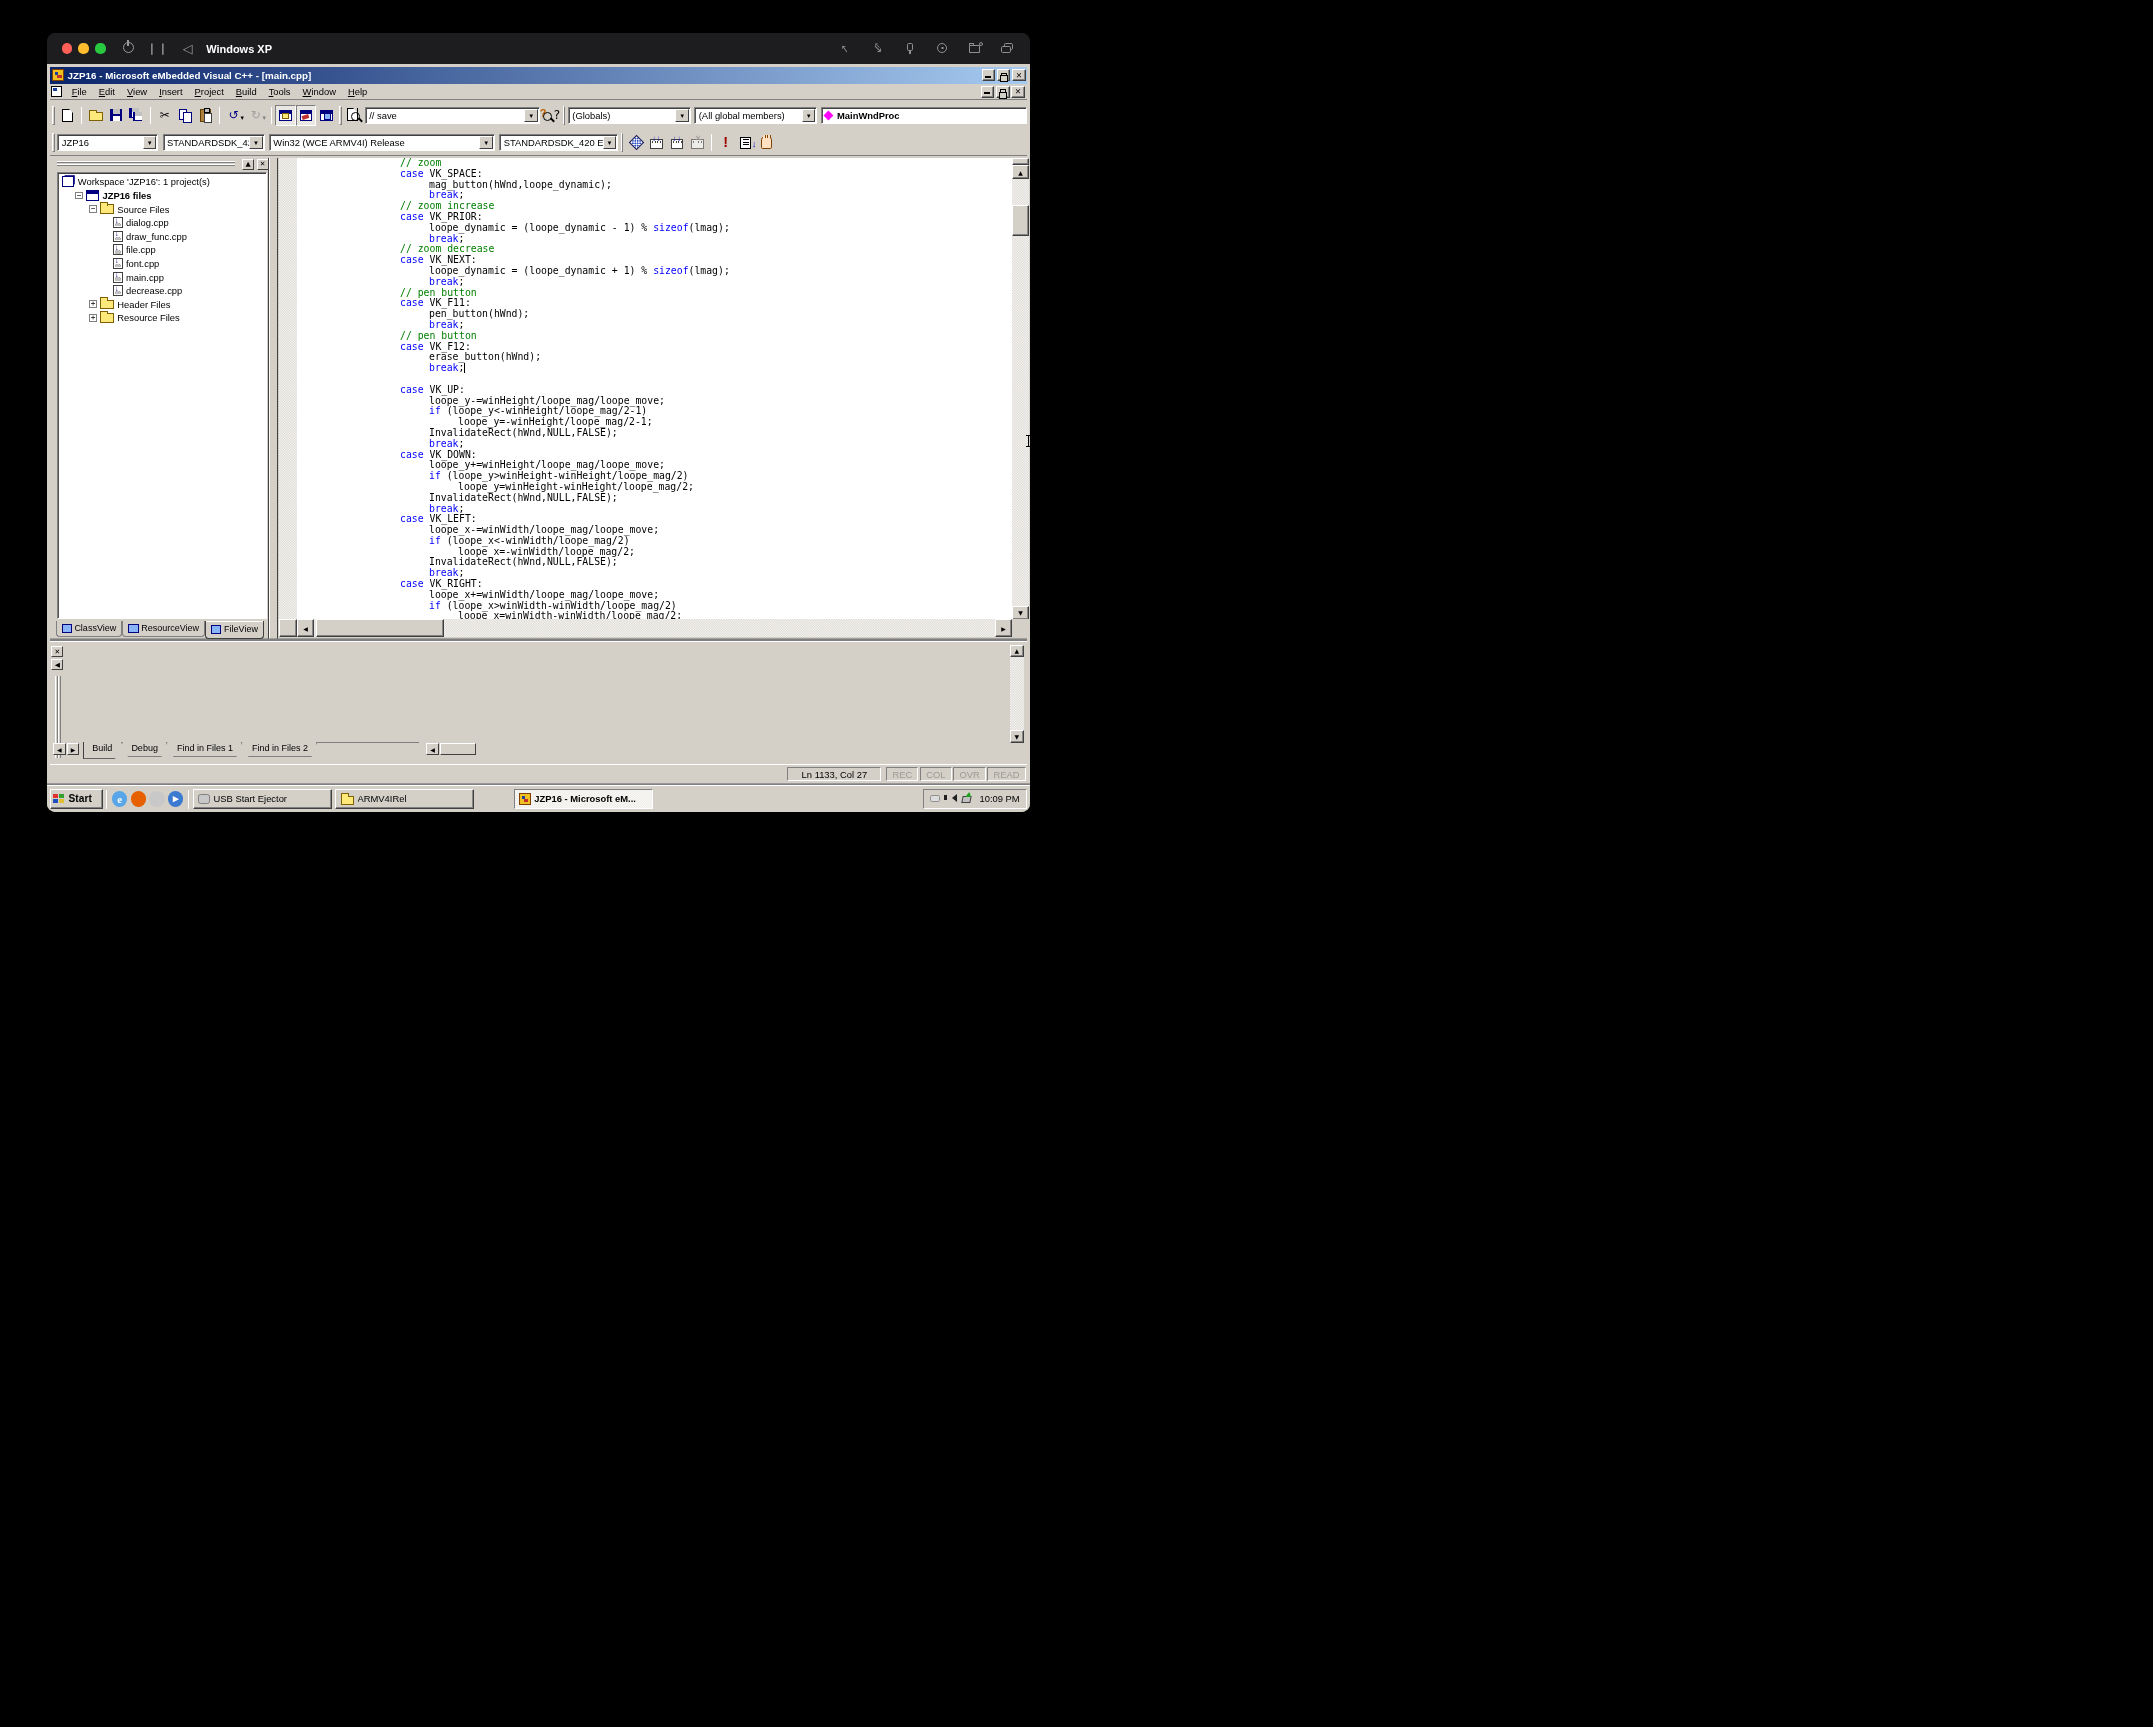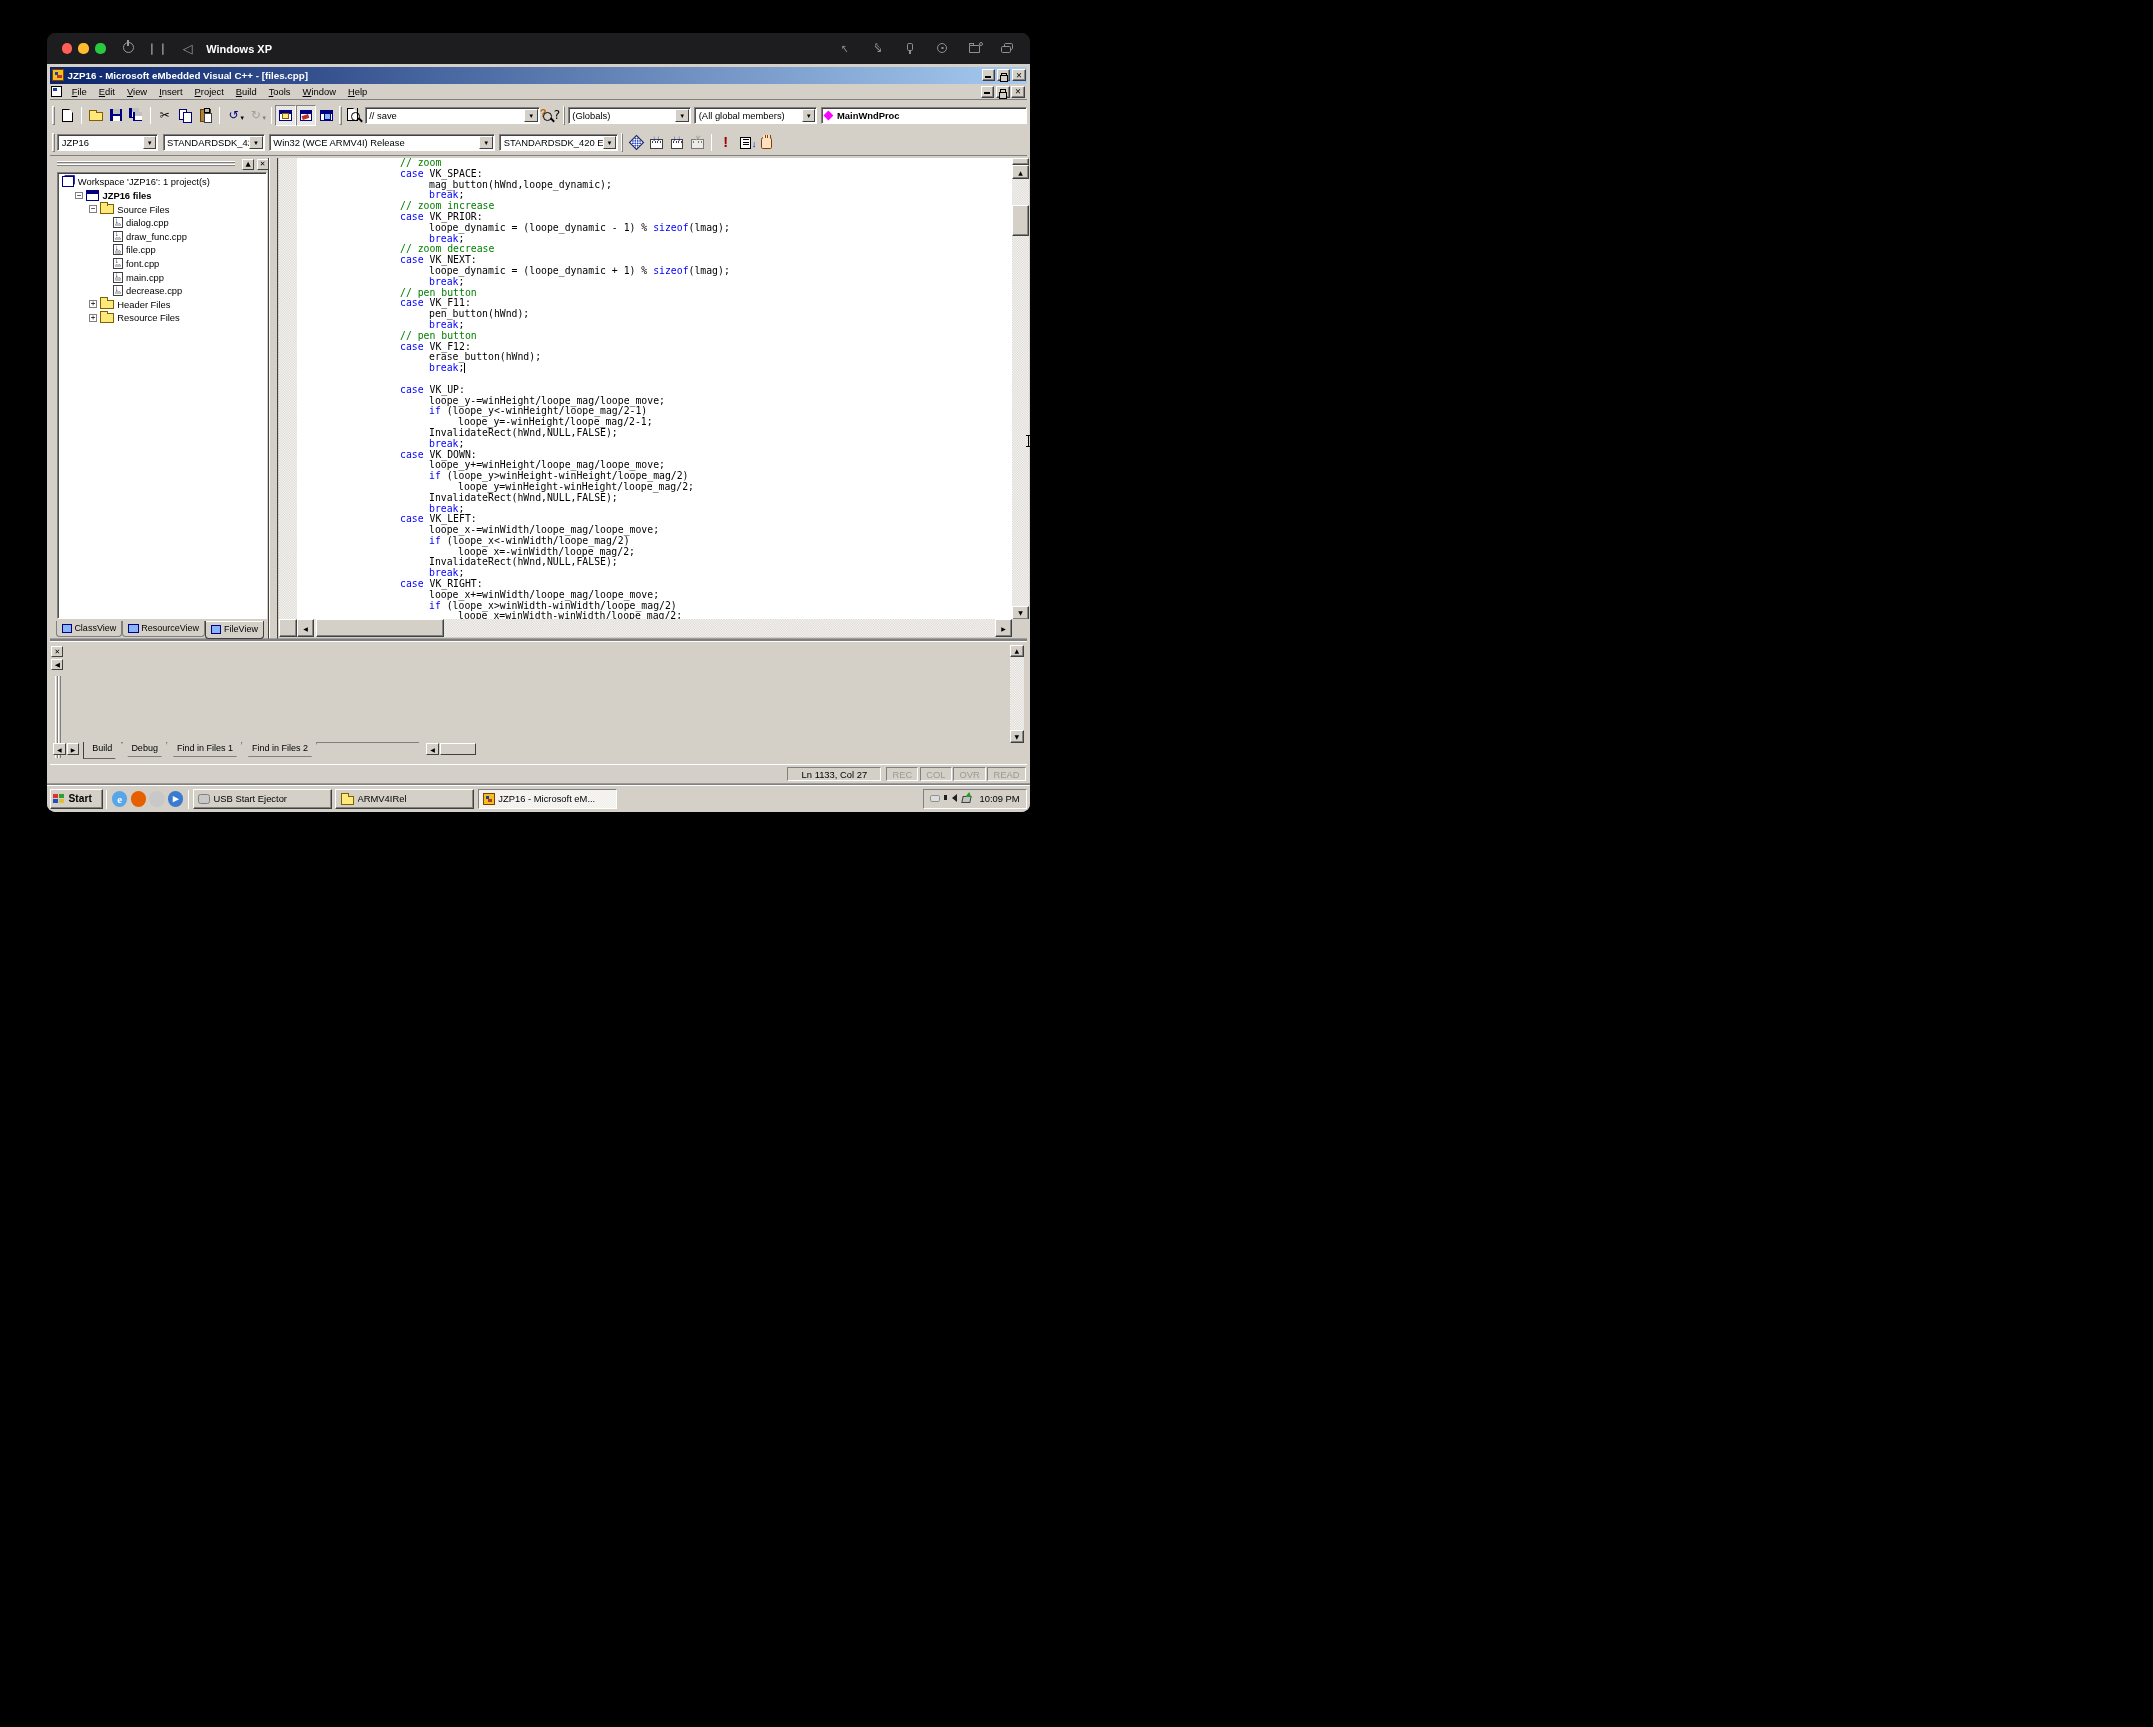--- a/index.html
+++ b/index.html
@@ -140,22 +140,22 @@
   
   #taskbar{position:absolute;left:0;right:0;top:721px;height:27px;background:#d4d0c8;border-top:0.9px solid #fff;box-shadow:0 -1.7px 0 #808080;display:flex;align-items:center;padding:0 2.6px;}
   .startbtn{width:53px;height:20.4px;display:flex;align-items:center;gap:3.4px;padding-left:2.6px;font-weight:bold;font-size:10.2px;}
   .winflag{width:12px;height:10.2px;display:grid;grid-template-columns:5.1px 5.1px;grid-template-rows:4.3px 4.3px;gap:0.9px;}
   .winflag i:nth-child(1){background:#e03030;} .winflag i:nth-child(2){background:#30a030;}
   .winflag i:nth-child(3){background:#2050c0;} .winflag i:nth-child(4){background:#e0c030;}
   .qlsep{width:0.9px;height:19px;background:#808080;border-right:0.9px solid #fff;margin:0 3.4px;}
   .qlicon{width:15.3px;height:15.3px;border-radius:50%;margin:0 1.7px;position:relative;}
   .taskbtn{height:20.4px;display:flex;align-items:center;gap:3.4px;padding:0 4.3px;font-size:9.4px;white-space:nowrap;overflow:hidden;margin-right:3.4px;}
   .taskbtn .ticn{flex:none;}
-  .taskbtn.active{font-weight:normal;border:0.9px solid;border-color:#808080 #fff #fff #808080;
-    background-image:conic-gradient(#ffffff 25%,#e8e6e0 0 50%,#ffffff 0 75%,#e8e6e0 0);background-size:1.7px 1.7px;}
+  .taskbtn.active{font-weight:bold;border:0.9px solid;border-color:#808080 #fff #fff #808080;
+    background-image:conic-gradient(#ffffff 25%,#e8e6e0 0 50%,#ffffff 0 75%,#e8e6e0 0);background-size:1.7px 1.7px;margin-left:36px;}
   #tray{margin-left:auto;height:20.4px;border:0.9px solid;border-color:#808080 #fff #fff #808080;display:flex;align-items:center;gap:3.4px;padding:0 6.8px 0 5.1px;}
   .trayicn{width:12.8px;height:12px;position:relative;}
   .spk{width:0;height:0;border:4.3px solid transparent;border-right:5.1px solid #202020;position:absolute;right:1.7px;top:0.9px;}
   .spk:before{content:"";position:absolute;left:-7.7px;top:-2.6px;width:3.4px;height:5.1px;background:#202020;}
   .ejct{position:absolute;left:0.9px;top:2.6px;width:9.4px;height:6.8px;background:#c0c0c0;border:0.9px solid #404040;transform:skewX(-12deg);}
   .ejct:before{content:"";position:absolute;left:1.7px;top:-5.1px;width:6px;height:5.1px;background:#20a020;clip-path:polygon(50% 0,100% 100%,0 100%);}
   .dev{position:absolute;left:0.9px;top:1.7px;width:10.2px;height:7.7px;background:#dcdcdc;border:0.9px solid #909090;border-radius:1.7px;}
 </style>
 </head>
 <body>
@@ -199,21 +199,21 @@
       </div>
   </div>
 
   <div id="screen">
 
     <div id="titlebar">
       <span class="appicon">
           <i></i>
           <b></b>
         </span>
-      <span class="ttxt">JZP16 - Microsoft eMbedded Visual C++ - [files.cpp]</span>
+      <span class="ttxt">JZP16 - Microsoft eMbedded Visual C++ - [main.cpp]</span>
       <span class="winbtns">
         <span class="wbtn raised">
             <span class="glyph-min"></span>
           </span>
         <span class="wbtn raised">
             <span class="glyph-rest"></span>
           </span>
         <span class="wbtn raised" style="font-weight:bold;">✕</span>
       </span>
     </div>

